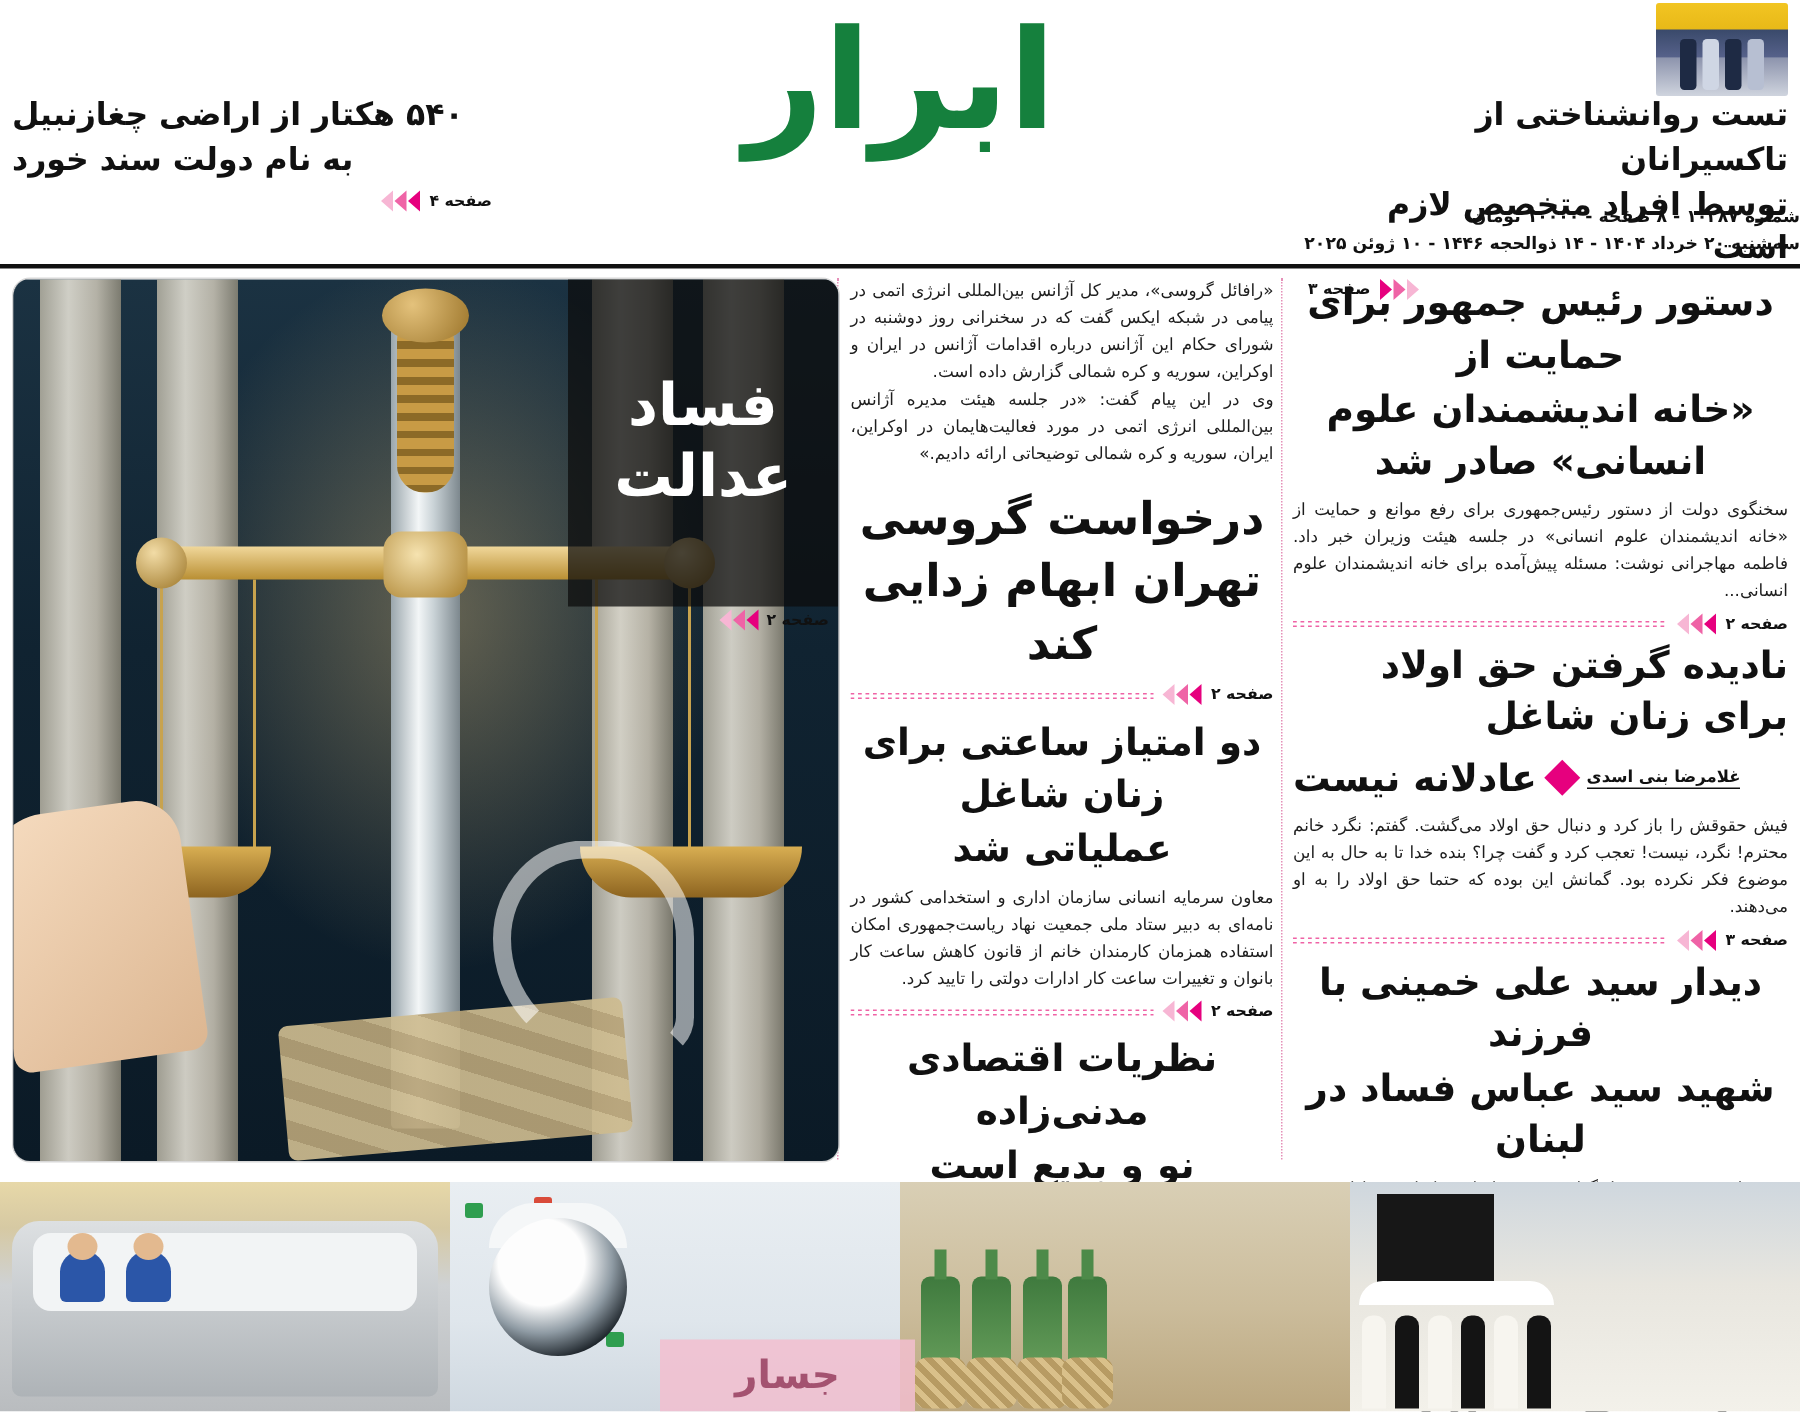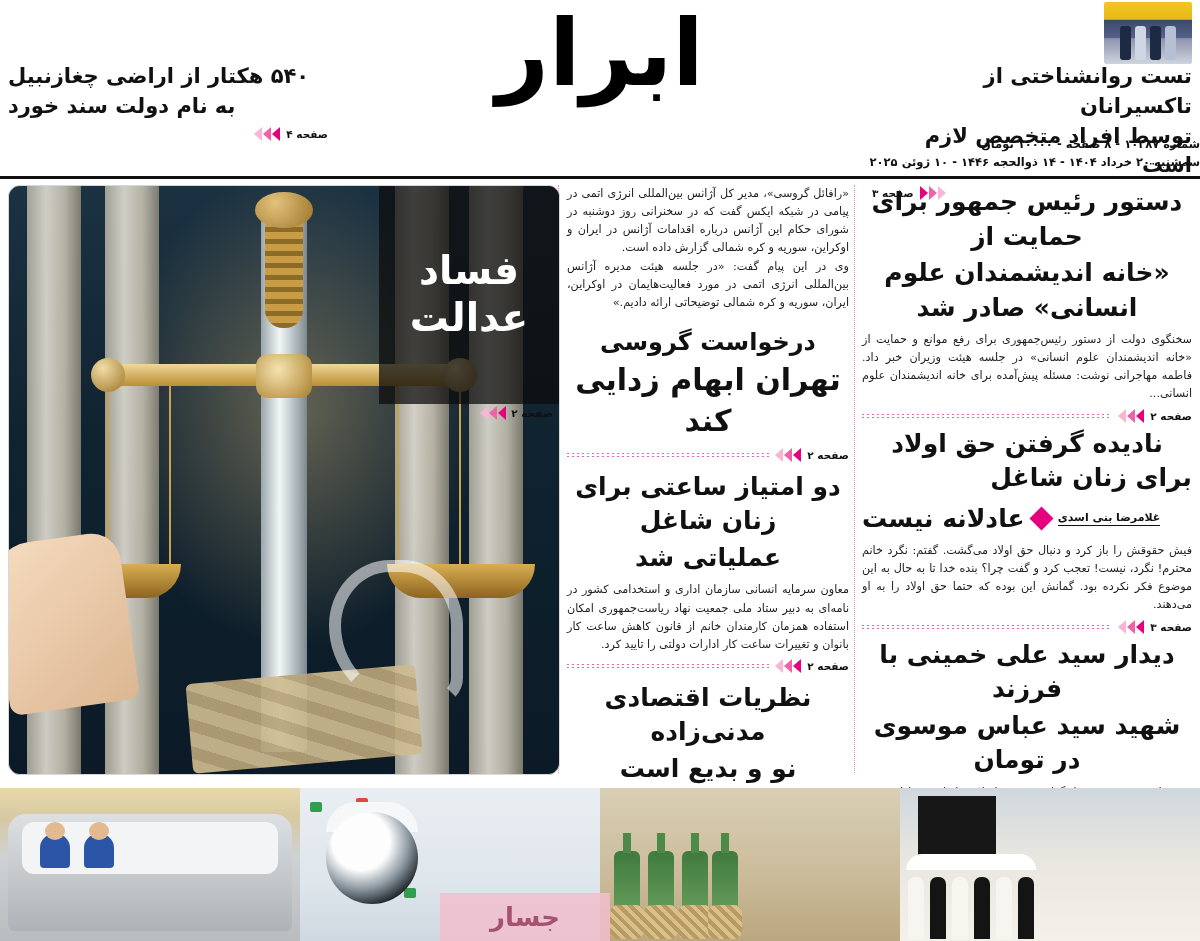--- a/index.html
+++ b/index.html
@@ -12,21 +12,21 @@
   }
   .page{position:relative;width:1200px;height:941px;box-sizing:border-box;}
 
   
   .masthead{
     position:relative;height:178px;display:block;
   }
   .masthead-logo{
     position:absolute;left:0;right:0;top:6px;text-align:center;
     font-family:"DejaVu Sans","Liberation Sans",sans-serif;
-    font-size:92px;font-weight:bold;color:#000000;line-height:1.05;
+    font-size:92px;font-weight:bold;color:#15803d;line-height:1.05;
     letter-spacing:-2px;
   }
   .masthead-meta{
     position:absolute;left:0;right:0;top:136px;text-align:right;
     font-size:11.5px;color:#111;line-height:1.55;font-weight:bold;
   }
   .masthead-meta div{white-space:nowrap;}
 
   
   .top-teaser{position:absolute;top:62px;width:320px;}
@@ -71,21 +71,21 @@
   .vsep.b{right:641px;}
 
   
   .art{margin-bottom:2px;}
   .art h2{
     margin:0 0 6px 0;
     font-size:25px;font-weight:bold;color:#111;line-height:1.38;
     text-align:justify;text-align-last:left;letter-spacing:-0.4px;
   }
   .art h2.c{text-align:center;text-align-last:center;}
-  .art h2.rt{text-align:center;text-align-last:right;}
+  .art h2.rt{text-align:right;text-align-last:right;}
   .art .lead{
     margin:6px 0 4px 0;font-size:11.2px;line-height:1.62;color:#1d1d1d;
     text-align:justify;
   }
   .art .byline{
     display:inline-block;font-size:11px;color:#111;font-weight:bold;
     border-bottom:1px solid #111;padding-bottom:1px;
   }
 
   
@@ -311,21 +311,21 @@
               <i class="chev l"></i>
               <i class="chev l2"></i>
               <i class="chev l3"></i>
             </span>
           <span class="dotline"></span>
         </div>
       </div>
 
       <div class="art">
         <h2 class="c">دیدار سید علی خمینی با فرزند</h2>
-        <h2 class="c" style="margin-top:-4px">شهید سید عباس موسوی در تومان</h2>
+        <h2 class="c" style="margin-top:-4px">شهید سید عباس فساد در لبنان</h2>
         <p class="lead">سید علی خمینی، نوه بنیان‌گذار جمهوری اسلامی ایران، در ادامه سفر خود به لبنان با حضور در مقبره شهید سید عباس موسوی، دبیر کل...</p>
         <div class="pgrow">
           <span class="pgtext">صفحه ۵</span>
           <span class="chevs">
               <i class="chev l"></i>
               <i class="chev l2"></i>
               <i class="chev l3"></i>
             </span>
           <span class="dotline"></span>
         </div>
@@ -337,21 +337,21 @@
 
       </div>
 
     </div>
 
     <div class="col-center">
 
       <div class="art">
         <p class="lead" style="margin-top:0;white-space:pre-line">«رافائل گروسی»، مدیر کل آژانس بین‌المللی انرژی اتمی در پیامی در شبکه ایکس گفت که در سخنرانی روز دوشنبه در شورای حکام این آژانس درباره اقدامات آژانس در ایران و اوکراین، سوریه و کره شمالی گزارش داده است.
 وی در این پیام گفت: «در جلسه هیئت مدیره آژانس بین‌المللی انرژی اتمی در مورد فعالیت‌هایمان در اوکراین، ایران، سوریه و کره شمالی توضیحاتی ارائه دادیم.»</p>
-        <h2 class="c" style="font-size:24px;margin-top:14px">درخواست گروسی</h2>
+        <h2 class="c" style="font-size:30px;margin-top:14px">درخواست گروسی</h2>
         <h2 class="c" style="font-size:30px;margin-top:-6px">تهران ابهام زدایی کند</h2>
         <div class="pgrow">
           <span class="pgtext">صفحه ۲</span>
           <span class="chevs">
               <i class="chev l"></i>
               <i class="chev l2"></i>
               <i class="chev l3"></i>
             </span>
           <span class="dotline"></span>
         </div>

